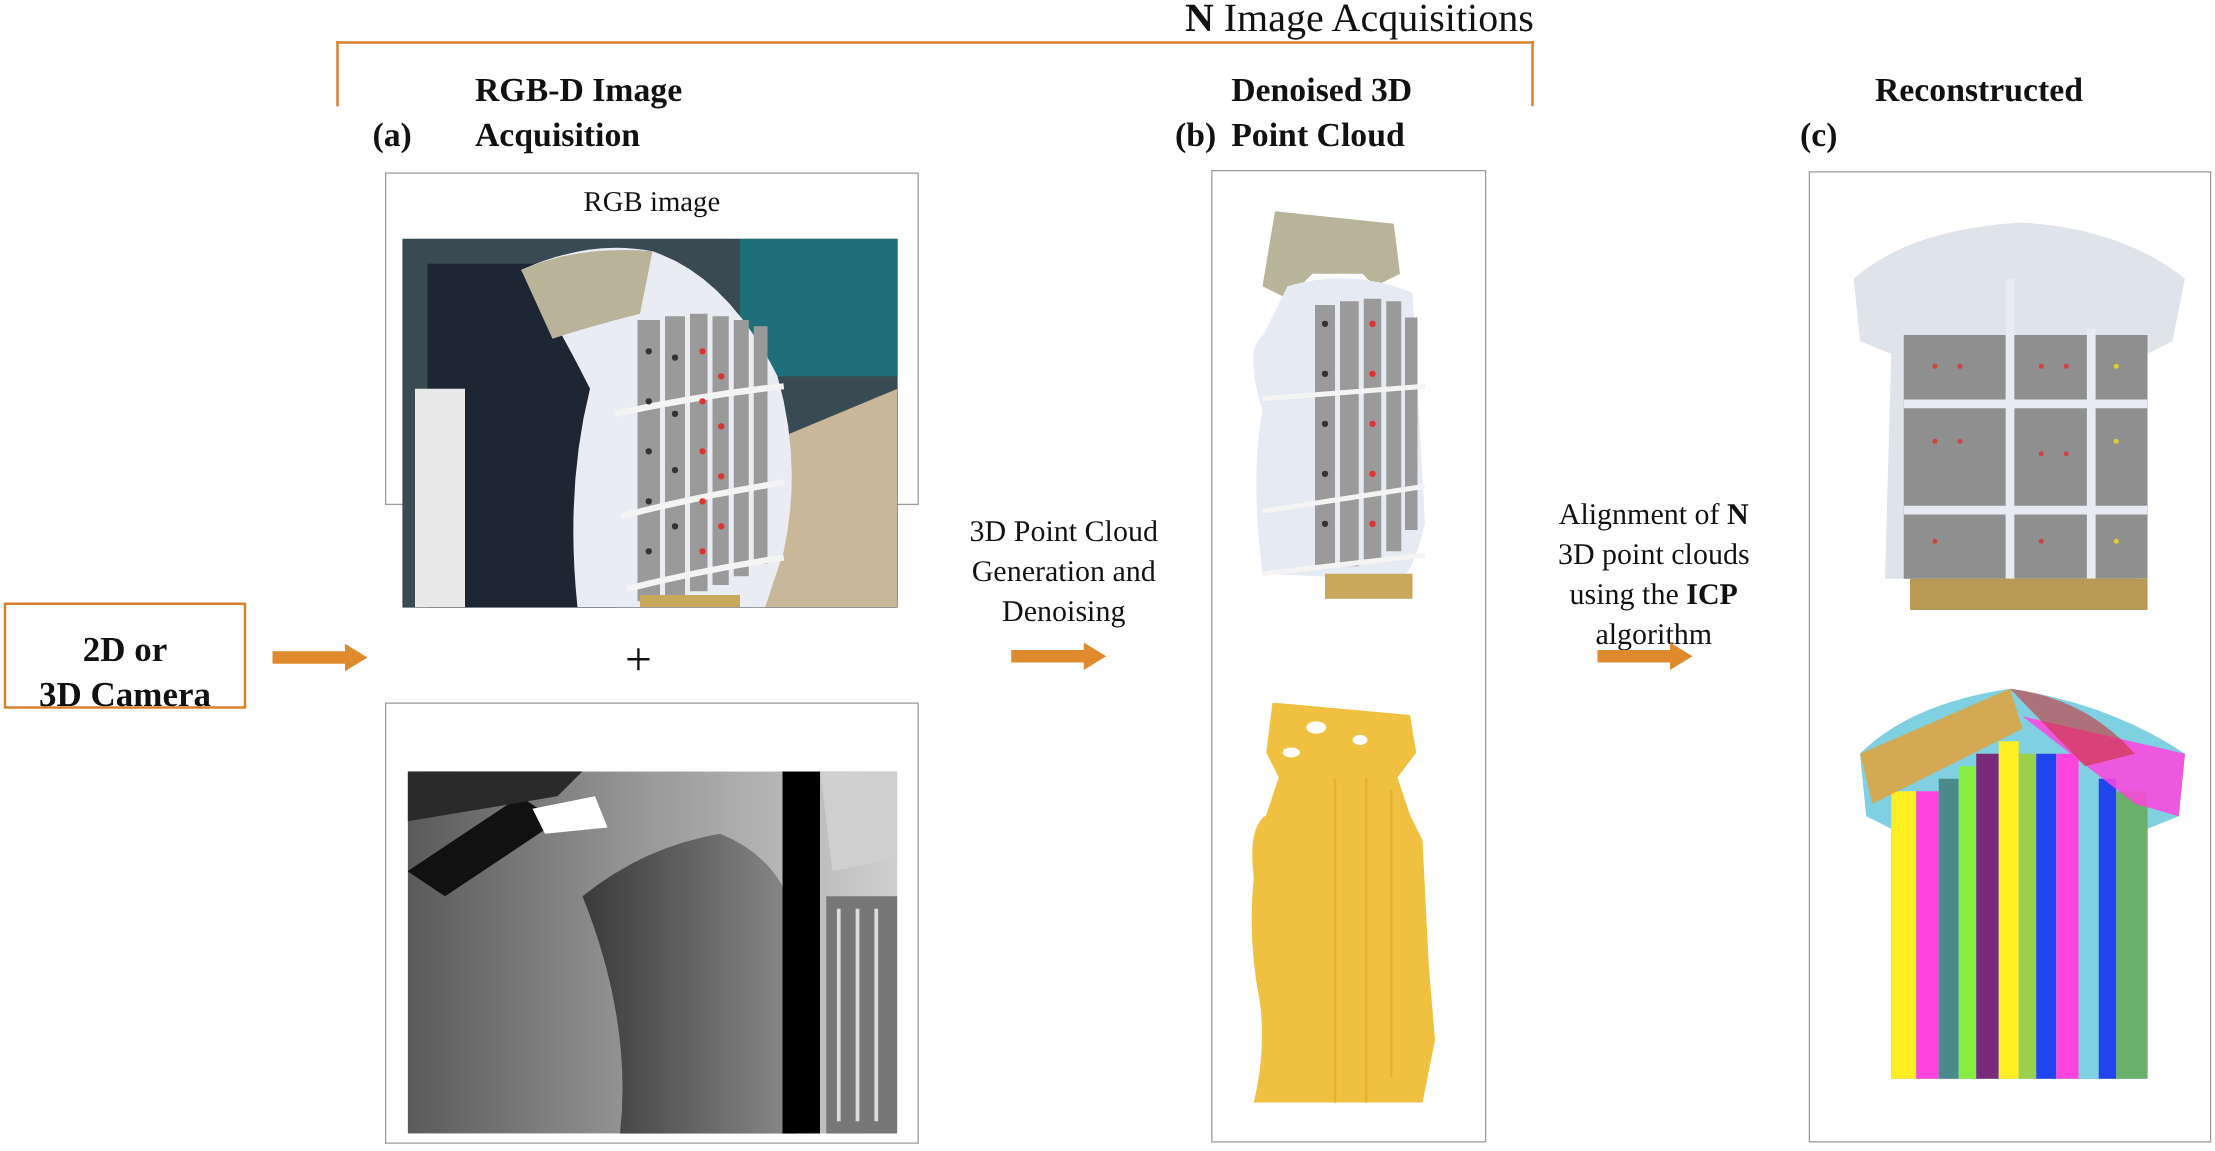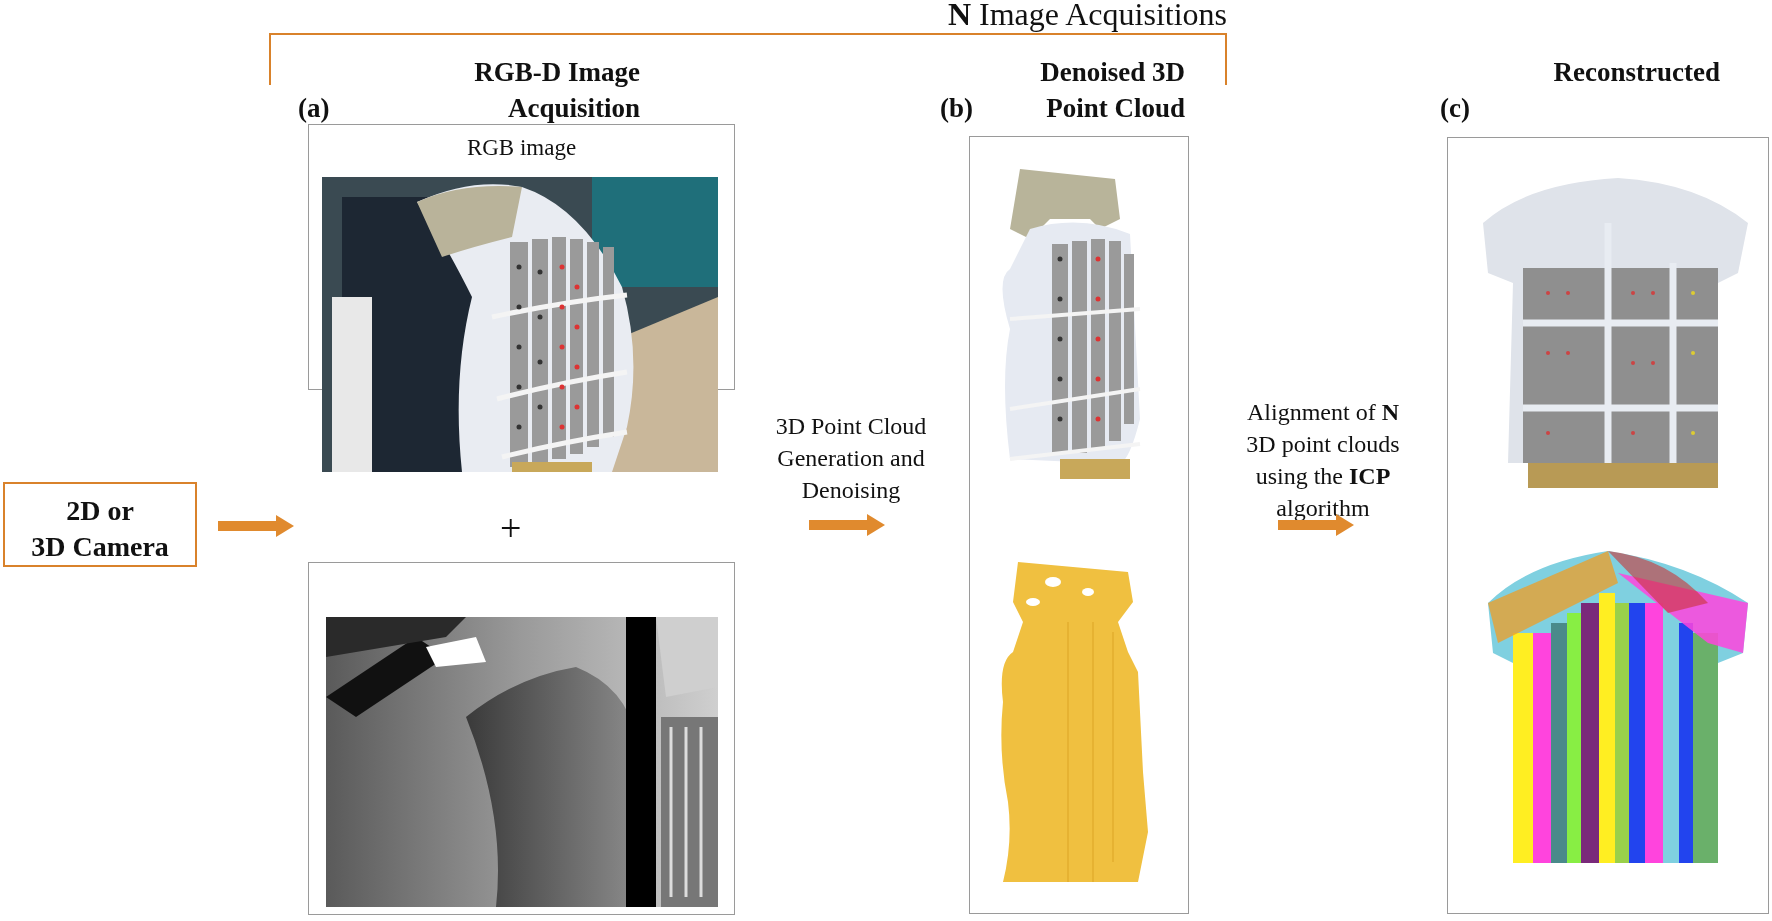--- a/index.html
+++ b/index.html
@@ -1,24 +1,24 @@
 <!DOCTYPE html>
 <html><head>
 <meta charset="utf-8">
 <style>
   html,body{margin:0;padding:0;background:#fff;}
   body{width:1772px;height:921px;position:relative;overflow:hidden;font-family:"Liberation Serif","DejaVu Serif",serif;color:#111;}
   .bracket{position:absolute;left:269px;top:33px;width:958px;height:52px;border:2px solid #D9822B;border-bottom:none;box-sizing:border-box;}
   .bracket-title{position:absolute;left:269px;width:958px;top:0;text-align:right;font-size:32px;line-height:28px;}
   .bracket-title b{font-weight:bold;}
-  .hdr{position:absolute;font-weight:bold;font-size:27px;line-height:36px;text-align:right;}
+  .hdr{position:absolute;font-weight:bold;font-size:27px;line-height:36px;text-align:left;}
   .lbl{position:absolute;font-weight:bold;font-size:27px;line-height:36px;}
   .panel{position:absolute;border:1.5px solid #9a9a9a;box-sizing:border-box;background:#fff;}
   .cap{position:absolute;left:0;right:0;text-align:center;font-size:23px;}
-  .camera{position:absolute;left:3px;top:482px;width:194px;height:85px;border:2.5px solid #D9822B;box-sizing:border-box;text-align:center;font-weight:bold;font-size:28px;line-height:36px;padding-top:9px;}
+  .camera{position:absolute;left:3px;top:482px;width:194px;height:85px;border:2.5px solid #D9822B;box-sizing:border-box;text-align:center;font-weight:bold;font-size:28px;line-height:36px;padding-top:19px;}
   .arrow{position:absolute;height:22px;}
   .arrow .shaft{position:absolute;left:0;top:6px;height:10px;background:#E08A2E;}
   .arrow .head{position:absolute;top:0;width:0;height:0;border-top:11px solid transparent;border-bottom:11px solid transparent;border-left:18px solid #E08A2E;}
   .step{position:absolute;text-align:center;font-size:24px;line-height:32px;}
   .plus{position:absolute;left:500px;top:508px;font-size:38px;line-height:40px;}
   .img{position:absolute;overflow:hidden;}
 </style>
 </head>
 <body>
 
@@ -45,21 +45,21 @@
 <div class="camera">
   <div>2D or</div>
   <div>3D Camera</div>
 </div>
 
 <div class="arrow" style="left:218px;top:515px;width:76px;">
   <div class="shaft" style="width:60px;"></div>
     <div class="head" style="left:58px;"></div>
 </div>
 
-<div class="panel" style="left:308px;top:124px;width:427px;height:266px;">
+<div class="panel" style="left:308px;top:138px;width:427px;height:266px;">
   <div class="cap" style="top:10px;">RGB image</div>
   <div class="img" style="left:13px;top:52px;width:396px;height:295px;background:#2b3440;">
     <svg width="396" height="295" viewBox="0 0 396 295">
       <rect width="396" height="295" fill="#3a4a52"></rect>
       <rect x="270" y="0" width="126" height="110" fill="#1f6f7a"></rect>
       <polygon points="300,160 396,120 396,295 280,295" fill="#c9b79a"></polygon>
       <rect x="20" y="20" width="150" height="275" fill="#1d2733"></rect>
       <rect x="10" y="120" width="40" height="175" fill="#e8e8e8"></rect>
       <path d="M95 25 Q150 0 200 10 Q260 30 300 110 Q320 180 305 250 L290 295 L140 295 Q130 200 150 120 Q120 60 95 25Z" fill="#e9ecf2"></path>
       <path d="M95 25 Q140 5 200 10 L190 60 Q150 70 120 80Z" fill="#b9b39a"></path>

